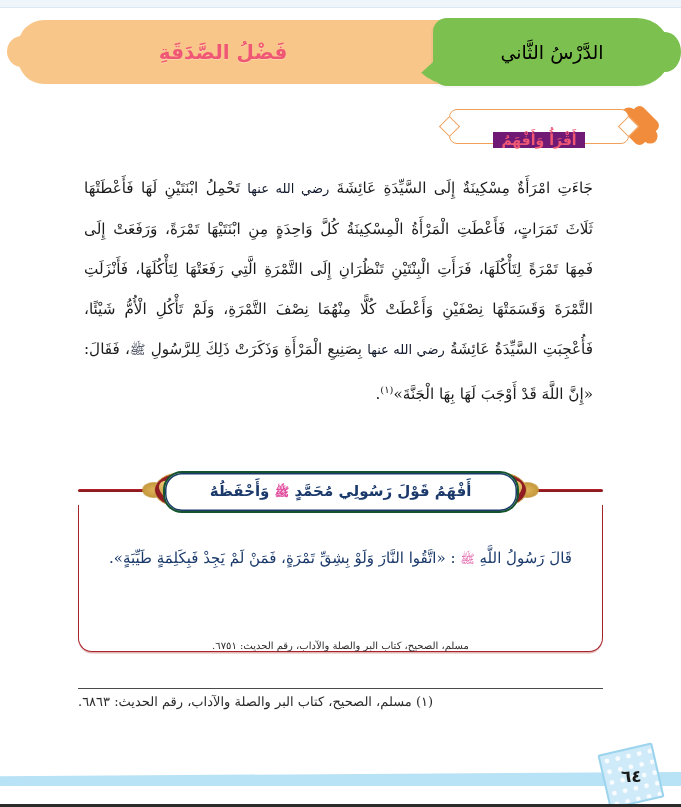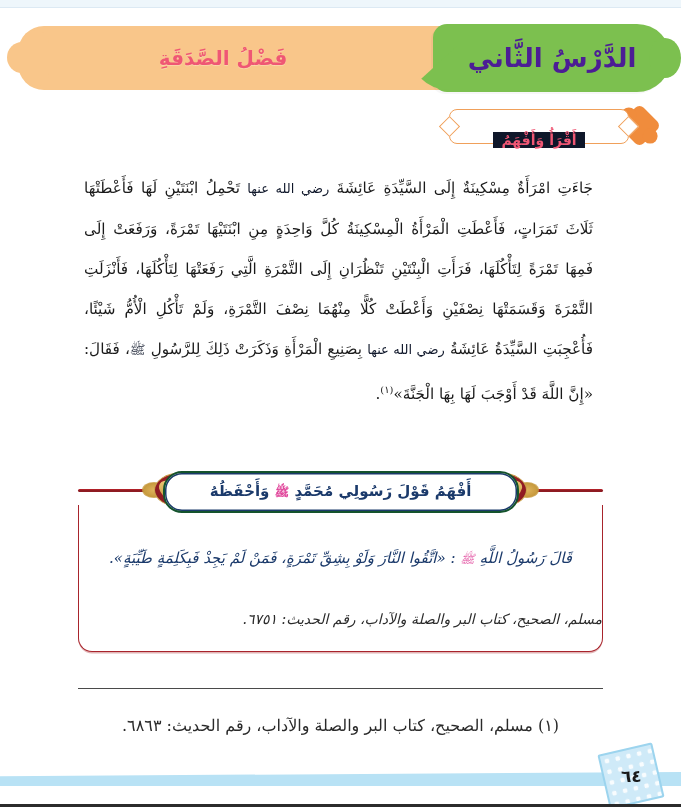--- a/index.html
+++ b/index.html
@@ -26,21 +26,21 @@
     position: absolute;
     top: 0; left: 0; right: 0;
     height: 7px;
     background: #eef6fb;
     border-bottom: 1px solid #dce9f3;
   }
 
   
   .header {
     position: absolute;
-    top: 24px;
+    top: 18px;
     left: 18px;
     right: 10px;
     height: 68px;
   }
   .header-orange {
     position: absolute;
     top: 2px;
     left: 0px;
     width: 540px;
     height: 64px;
@@ -111,23 +111,23 @@
     top: 22px;
     width: 48px;
     height: 44px;
     background: #7cc04f;
     border-radius: 0 0 0 40px;
     clip-path: polygon(0 100%, 100% 0, 100% 100%);
   }
   .header-lesson {
     position: relative;
     z-index: 3;
-    color: #4c1d95;
-    font-size: 26px;
-    font-weight: bold;
+    color: #000000;
+    font-size: 19px;
+    font-weight: normal;
     letter-spacing: 0.3px;
   }
 
   
   .badge-row {
     position: absolute;
     top: 104px;
     right: 18px;
     width: 230px;
     height: 44px;
@@ -183,21 +183,21 @@
     top: 9px;
   }
   .badge-plate::before { right: -8px; }
   .badge-plate::after  { left: -8px; }
   .badge-text {
     position: relative;
     z-index: 4;
     color: #ef5774;
     font-size: 14px;
     font-weight: bold;
-    background: #0f172a;
+    background: #701a75;
     padding: 0 8px;
     margin-top: 26px;
   }
 
   
   .story {
     position: absolute;
     top: 168px;
     right: 88px;
     left: 84px;
@@ -312,69 +312,68 @@
     position: absolute;
     top: 505px;
     left: 78px;
     right: 78px;
     height: 146px;
     border: 1.6px solid #a8242c;
     border-top: none;
     border-radius: 0 0 14px 14px;
     box-shadow: 0 2px 0 -0.5px rgba(168,36,44,.35);
     background: #ffffff;
-    font-style: italic;
   }
   .hadith-text {
     position: absolute;
     top: 34px;
     right: 30px;
     left: 30px;
     color: #1b3a6b;
     font-family: "DejaVu Serif", "Liberation Serif", serif;
     font-size: 15px;
     line-height: 38px;
     text-align: center;
     direction: rtl;
   }
   .hadith-text .sal {
     color: #e0449a;
     font-size: 12px;
     font-family: "DejaVu Sans", sans-serif;
   }
   .hadith-src {
     position: absolute;
-    bottom: 24px;
+    bottom: 0;
     left: 0;
     right: 0;
-    text-align: right;
+    text-align: center;
     color: #2a2a2a;
     font-family: "DejaVu Serif", "Liberation Serif", serif;
-    font-size: 14px;
+    font-size: 10px;
     direction: rtl;
   }
 
   
   .footnote-rule {
     position: absolute;
     top: 688px;
     left: 78px;
     width: 525px;
     height: 1px;
     background: #4a4a4a;
   }
   .footnote {
     position: absolute;
-    top: 716px;
+    top: 694px;
     left: 78px;
     right: 78px;
-    text-align: center;
+    text-align: left;
     color: #2a2a2a;
     font-family: "DejaVu Serif", "Liberation Serif", serif;
-    font-size: 16px;
+    font-size: 13px;
     direction: rtl;
   }
 
   
   .bottom-bar {
     position: absolute;
     left: 0;
     right: 0;
     top: 772px;
     height: 14px;

